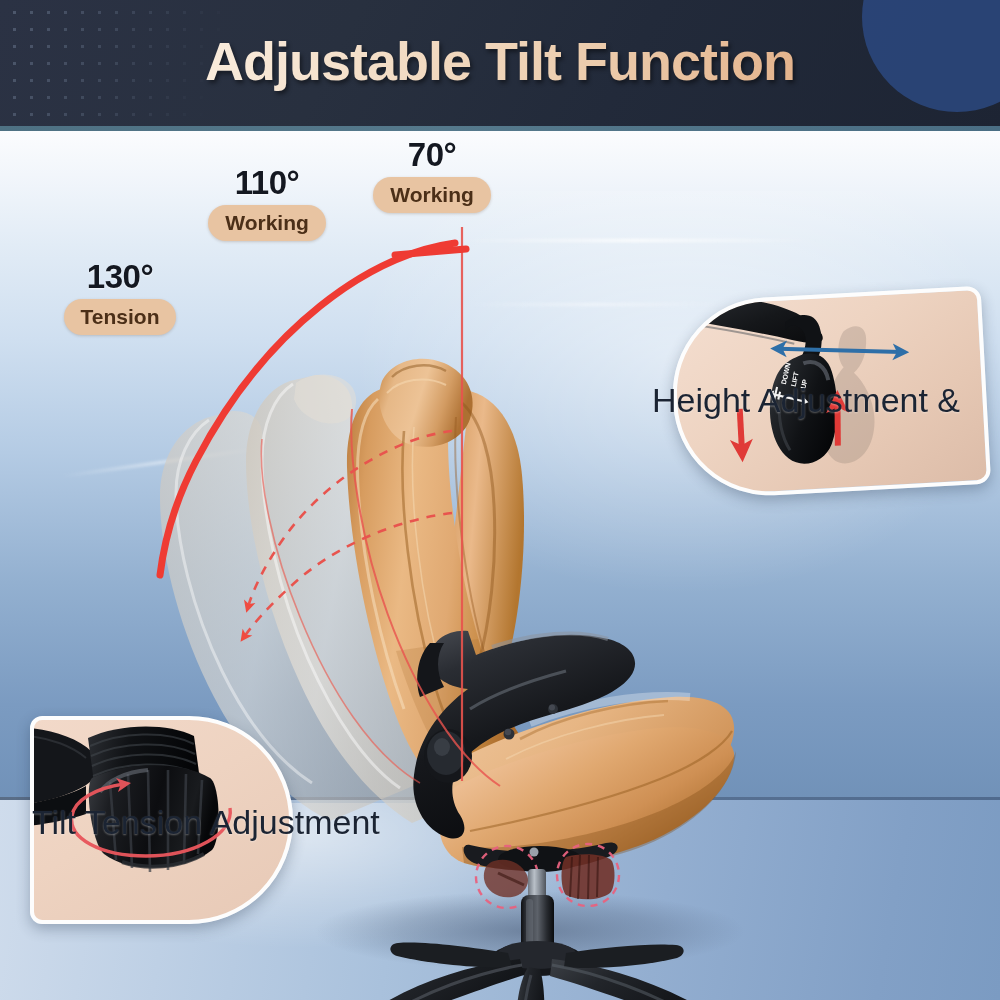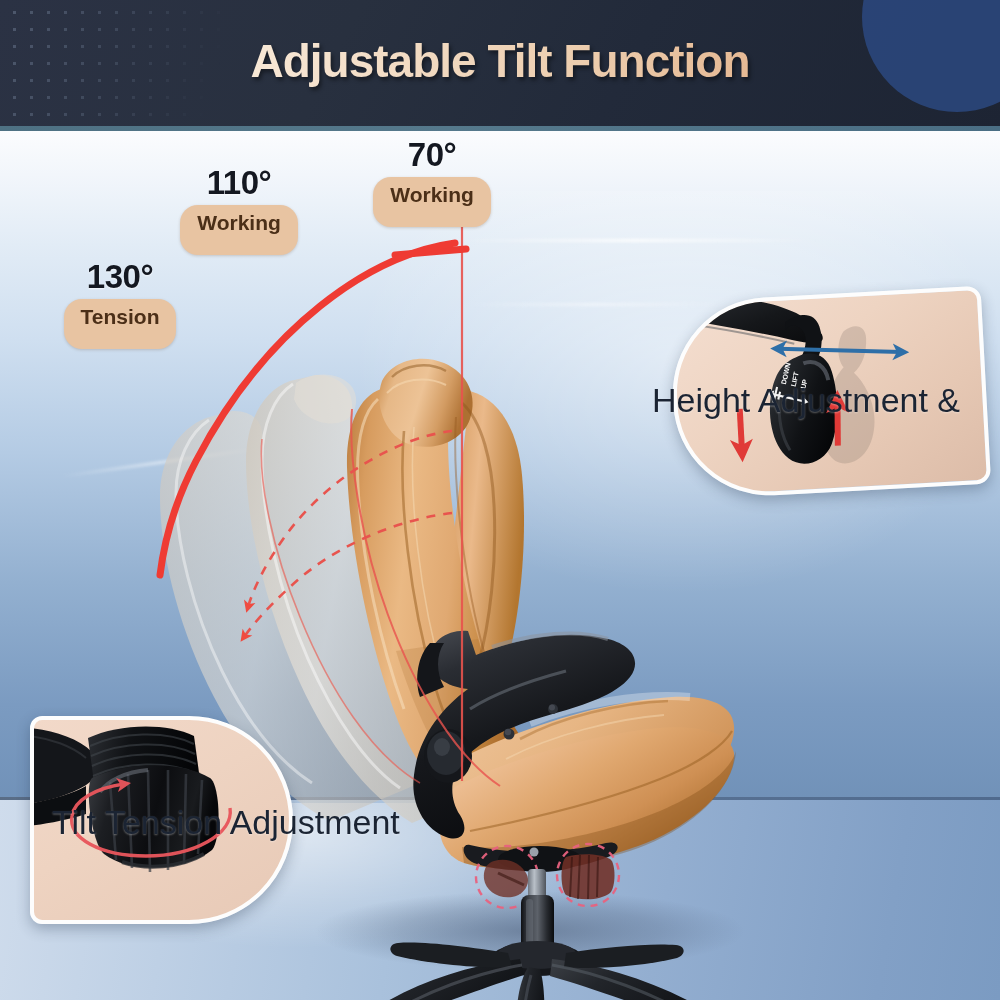--- a/index.html
+++ b/index.html
@@ -41,21 +41,21 @@
   }
   .header-rule {
     position: absolute; left: 0; bottom: 0;
     width: 1000px; height: 5px;
     background: linear-gradient(90deg, #4e7183 0%, #55798c 45%, #4a6e84 100%);
   }
   .header-title {
     position: absolute; left: 0; top: 15px;
     width: 1000px;
     text-align: center;
-    font-size: 46px;
+    font-size: 54px;
     font-weight: bold;
     letter-spacing: -1px;
     line-height: 92px;
     white-space: nowrap;
     background: linear-gradient(95deg, #fdf4ea 4%, #f8e9d8 24%, #eccdae 58%, #e2ae86 84%, #dda97f 100%);
     -webkit-background-clip: text;
             background-clip: text;
     color: transparent;
     -webkit-text-fill-color: transparent;
     filter: drop-shadow(2px 3px 2px rgba(0,0,0,.45));
@@ -120,21 +120,21 @@
   }
   .ang .deg {
     font-size: 33px; font-weight: bold; color: #141821;
     letter-spacing: -.5px;
     text-shadow: 0 1px 2px rgba(255,255,255,.7);
     line-height: 38px;
   }
   .ang .pill {
     display: inline-block;
     margin-top: 3px;
-    padding: 5px 17px 20px;
+    padding: 5px 17px 6px;
     border-radius: 18px;
     background: #e8c4a2;
     color: #4b2f18;
     font-size: 21px;
     font-weight: bold;
     line-height: 25px;
     box-shadow: 0 1px 3px rgba(90,60,30,.22);
   }
 
   .caption {
@@ -469,21 +469,21 @@
 
         <path d="M262,308 C258,348 272,418 300,486 C330,560 372,624 420,652" fill="none" stroke="#e8534d" stroke-width="1.6" opacity=".6"></path>
       </g>
     </svg>
 
     <div class="ang" style="left:40px; top:95px; width:160px;margin-top:32px;">
       <div class="deg">130°</div>
       <div class="pill">Tension</div>
     </div>
 
-    <div class="ang" style="left:154px; top:33px; width:170px;">
+    <div class="ang" style="left:182px; top:33px; width:170px;">
       <div class="deg">110°</div>
       <div class="pill">Working</div>
     </div>
 
     <div class="ang" style="left:348px; top:5px; width:168px;">
       <div class="deg">70°</div>
       <div class="pill">Working</div>
     </div>
 
     <div class="inset-right">
@@ -600,18 +600,18 @@
         </g>
 
         <path d="M66,72 C74,60 92,52 114,50" fill="none" stroke="#7a8089" stroke-opacity=".5" stroke-width="4"></path>
         <path d="M88,142 C112,150 146,148 170,134" fill="none" stroke="#2b2e33" stroke-opacity=".8" stroke-width="4"></path>
 
         <path d="M196,88 C200,114 160,136 112,136 C66,136 34,118 38,96
                  C40,80 62,68 90,64" fill="none" stroke="#e8565c" stroke-width="3.4" marker-end="url(#mRedRot)" opacity=".96"></path>
       </svg>
     </div>
 
-    <div class="caption" style="left:32px; top:674px;margin-left:20px;">
+    <div class="caption" style="left:32px; top:674px;">
       <div>Tilt Tension Adjustment</div>
     </div>
 
   </div>
 </div>
 
 </body></html>

